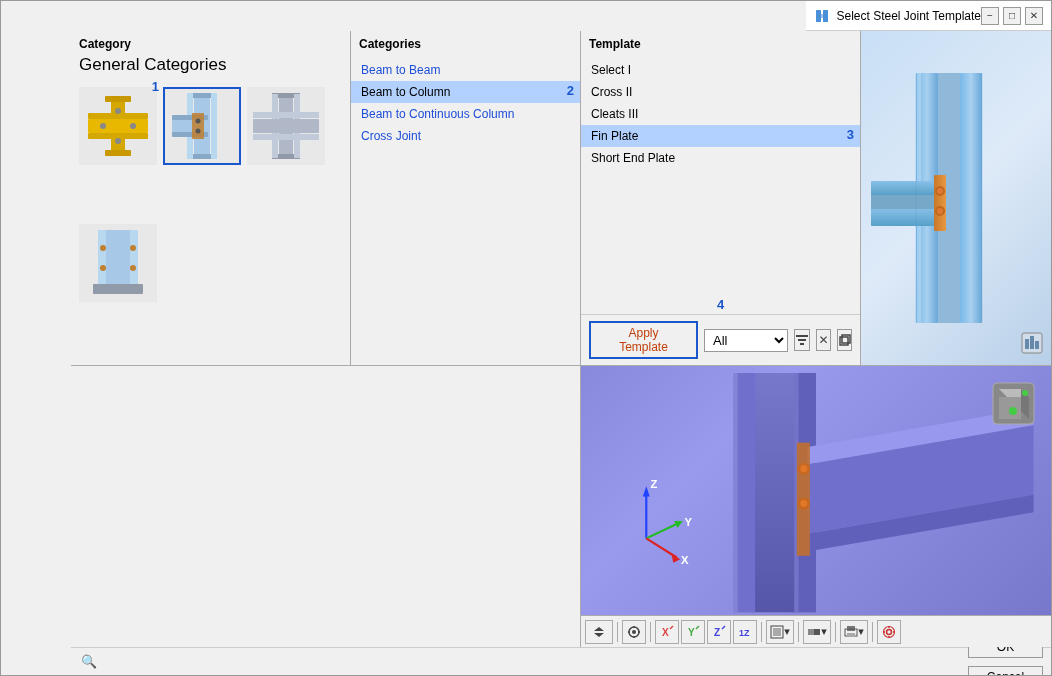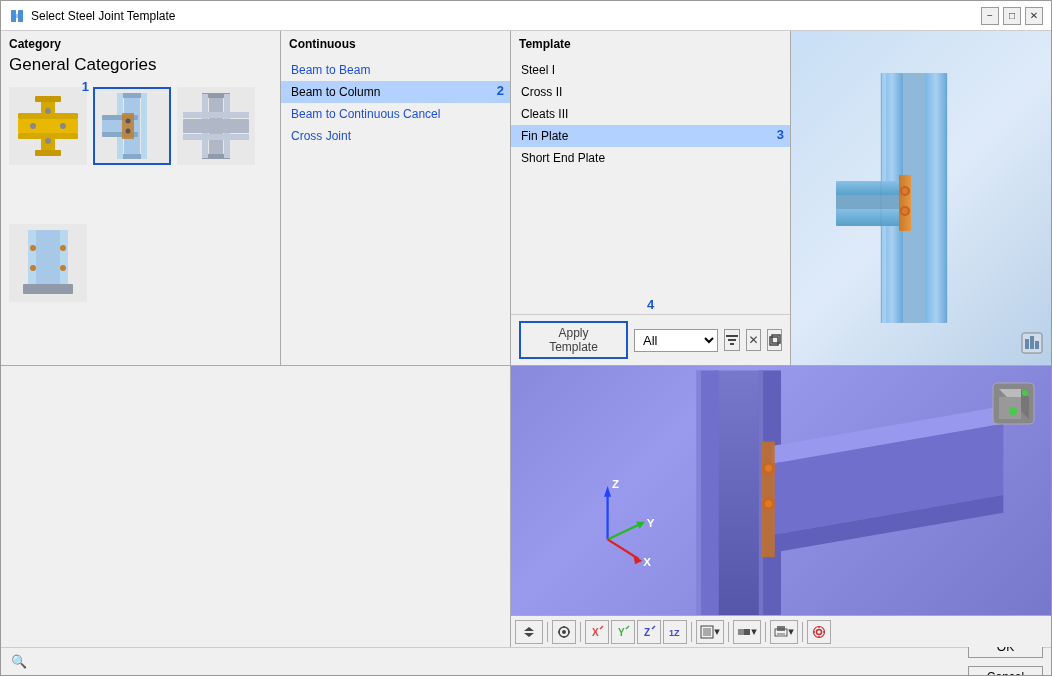--- a/index.html
+++ b/index.html
@@ -15,20 +15,21 @@
       overflow: hidden;
     }
     .window {
       width: 1052px;
       height: 676px;
       background: #f0f0f0;
       border: 1px solid #999;
       display: flex;
       flex-direction: column;
       box-shadow: 2px 2px 8px rgba(0,0,0,0.3);
+      align-items: flex-end;
     }
     .title-bar {
       background: #fff;
       border-bottom: 1px solid #ccc;
       height: 30px;
       display: flex;
       align-items: center;
       padding: 0 8px;
       user-select: none;
     }
@@ -173,21 +174,21 @@
       gap: 6px;
       border-top: 1px solid #ccc;
     }
 
     .apply-btn {
       border: 2px solid #1a56cc;
       background: #f0f0f0;
       padding: 3px 26px;
       font-size: 12px;
       cursor: pointer;
-      color: #404040;
+      color: #c2410c;
     }
 
     .filter-dropdown {
       border: 1px solid #999;
       background: #fff;
       padding: 2px 4px;
       font-size: 13px;
       cursor: pointer;
     }
 
@@ -469,46 +470,46 @@
               <circle cx="20" cy="40" r="3" fill="#c08030"></circle>
               <circle cx="50" cy="20" r="3" fill="#c08030"></circle>
               <circle cx="50" cy="40" r="3" fill="#c08030"></circle>
             </svg>
           </div>
         </div>
       </div>
 
       <div class="panel panel-subcategory">
         <div class="panel-header">
-          <span>Continuous</span>
+          <span>Categories</span>
         </div>
         <div class="subcategory-list">
           <div class="subcategory-item" style="position:relative;">
             <span>Beam to Beam</span>
           </div>
           <div class="subcategory-item selected" style="position:relative;">
             <span style="position:absolute;right:6px;top:2px;font-weight:bold;font-size:13px;color:#1a56cc;">2</span>
             <span>Beam to Column</span>
           </div>
           <div class="subcategory-item">
-            <span>Beam to Continuous Cancel</span>
+            <span>Beam to Continuous Column</span>
           </div>
           <div class="subcategory-item">
             <span>Cross Joint</span>
           </div>
         </div>
       </div>
 
       <div class="panel panel-template">
         <div class="panel-header">
           <span>Template</span>
         </div>
         <div class="template-list">
           <div class="template-item">
-            <span>Steel I</span>
+            <span>Select I</span>
           </div>
           <div class="template-item">
             <span>Cross II</span>
           </div>
           <div class="template-item">
             <span>Cleats III</span>
           </div>
           <div class="template-item selected" style="position:relative;">
             <span style="position:absolute;right:6px;top:2px;font-weight:bold;font-size:13px;color:#1a56cc;">3</span>
             <span>Fin Plate</span>

